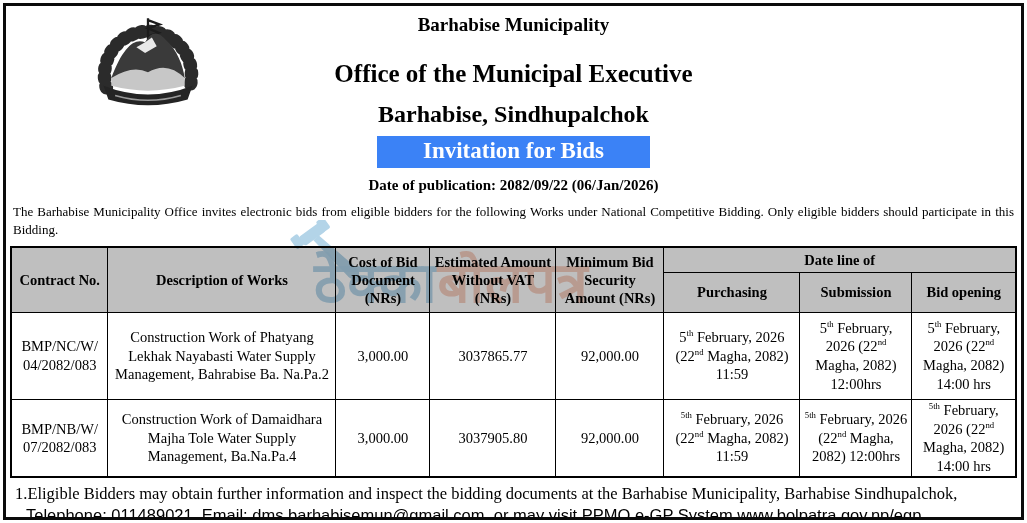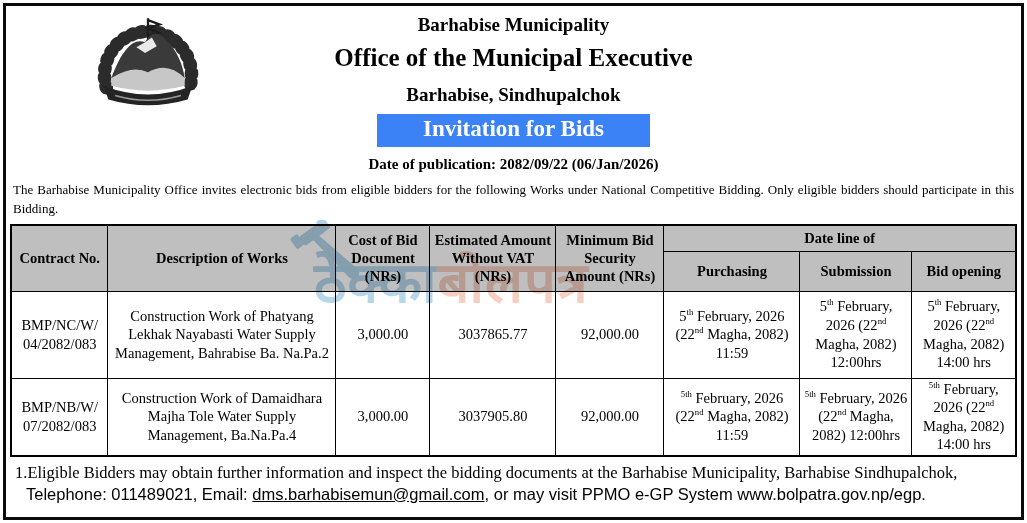--- a/index.html
+++ b/index.html
@@ -10,22 +10,22 @@
     font-family:"Liberation Serif","DejaVu Serif",serif; color:#000;
   }
   .frame {
     width:100%; height:100%; border:3px solid #0b0b0b; position:relative;
     padding:5px 3px 4px; overflow:hidden;
   }
   
   .logo { position:absolute; left:84px; top:10px; width:116px; height:102px; }
   .titles { text-align:center; line-height:1; }
   .t1 { font-size:19px; font-weight:bold; margin-top:3px; line-height:1.15; }
-  .t2 { font-size:25px; font-weight:bold; margin-top:8px; line-height:1.15; }
-  .t3 { font-size:19px; font-weight:bold; margin-top:12px; line-height:1.1; }
+  .t2 { font-size:25px; font-weight:bold; margin-top:24px; line-height:1.15; }
+  .t3 { font-size:24px; font-weight:bold; margin-top:12px; line-height:1.1; }
   .banner {
     display:inline-block; background:#3b82f6; color:#fff; font-size:23px;
     font-weight:bold; padding:3px 46px 5px; margin-top:9px; line-height:1.05;
   }
   .pub { font-size:15px; font-weight:bold; margin-top:9px; line-height:1.1; }
   
   .intro {
     font-size:13px; margin:9px 4px 2px; text-align:justify; line-height:1.42;
   }
   

